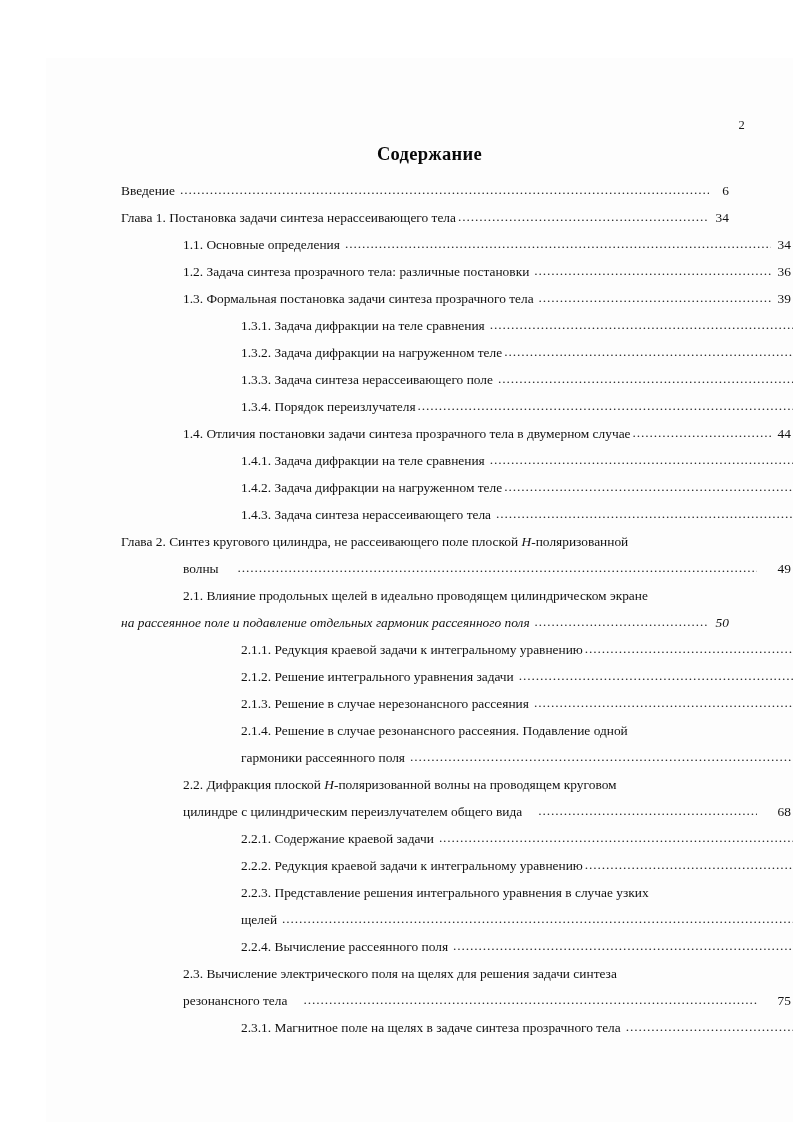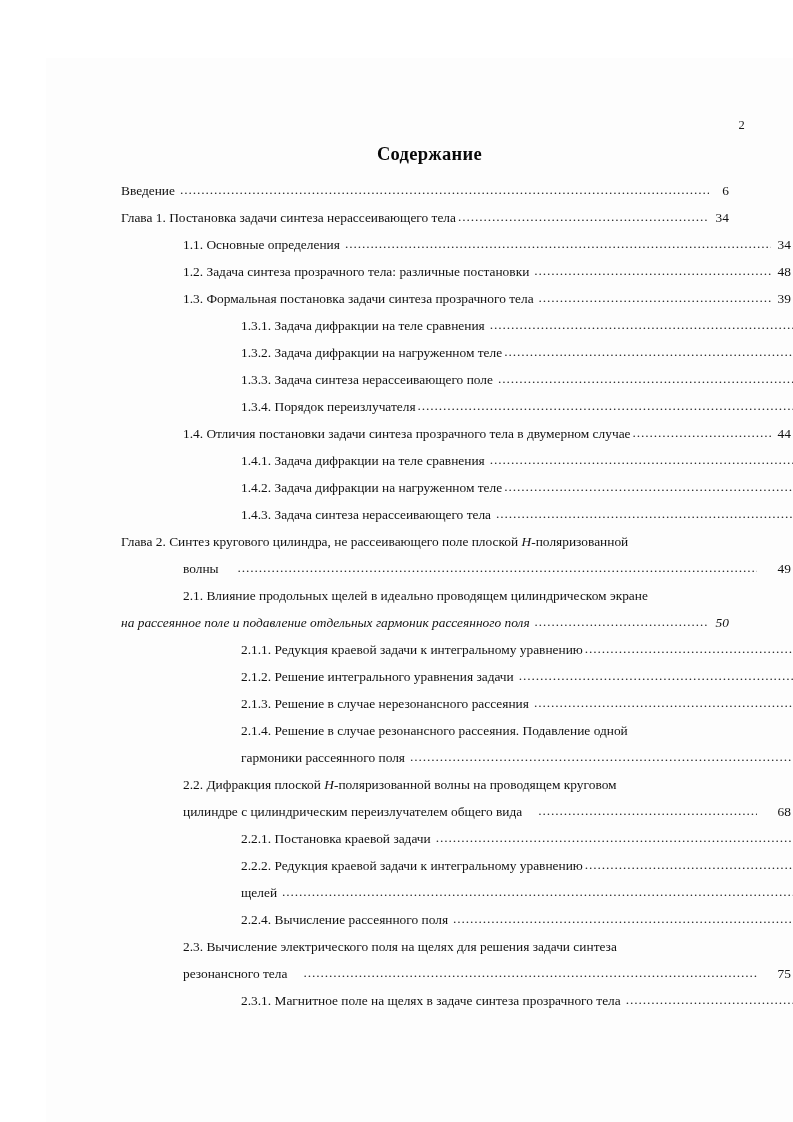--- a/index.html
+++ b/index.html
@@ -148,21 +148,21 @@
       <div class="entry-inner lvl-1">
         <span class="entry-label gap-before-dots">1.1. Основные определения</span>
         <span class="leader"></span>
         <span class="entry-page">34</span>
       </div>
     </div>
     <div class="toc-entry">
       <div class="entry-inner lvl-1">
         <span class="entry-label gap-before-dots">1.2. Задача синтеза прозрачного тела: различные постановки</span>
         <span class="leader"></span>
-        <span class="entry-page">48</span>
+        <span class="entry-page">36</span>
       </div>
     </div>
     <div class="toc-entry">
       <div class="entry-inner lvl-1">
         <span class="entry-label gap-before-dots">1.3. Формальная постановка задачи синтеза прозрачного тела</span>
         <span class="leader"></span>
         <span class="entry-page">39</span>
       </div>
     </div>
     <div class="toc-entry">
@@ -282,28 +282,35 @@
     </div>
     <div class="toc-entry">
       <div class="entry-inner cont-1">
         <span class="entry-label">цилиндре с цилиндрическим переизлучателем общего вида</span>
         <span class="leader"></span>
         <span class="entry-page">68</span>
       </div>
     </div>
     <div class="toc-entry">
       <div class="entry-inner lvl-2">
-        <span class="entry-label gap-before-dots">2.2.1. Постановка краевой задачи</span>
+        <span class="entry-label gap-before-dots">2.2.1. Содержание краевой задачи</span>
         <span class="leader"></span>
       </div>
     </div>
     <div class="toc-entry">
       <div class="entry-inner lvl-2">
         <span class="entry-label">2.2.2. Редукция краевой задачи к интегральному уравнению</span>
         <span class="leader"></span>
+      </div>
+    </div>
+    <div class="toc-entry">
+      <div class="entry-inner lvl-2 no-leader">
+        <span class="entry-label">2.2.3. Представление решения интегрального уравнения в случае узких</span>
+        <span class="leader"></span>
+        <span class="entry-page"></span>
       </div>
     </div>
     <div class="toc-entry">
       <div class="entry-inner cont-2">
         <span class="entry-label gap-before-dots">щелей</span>
         <span class="leader"></span>
       </div>
     </div>
     <div class="toc-entry">
       <div class="entry-inner lvl-2">

